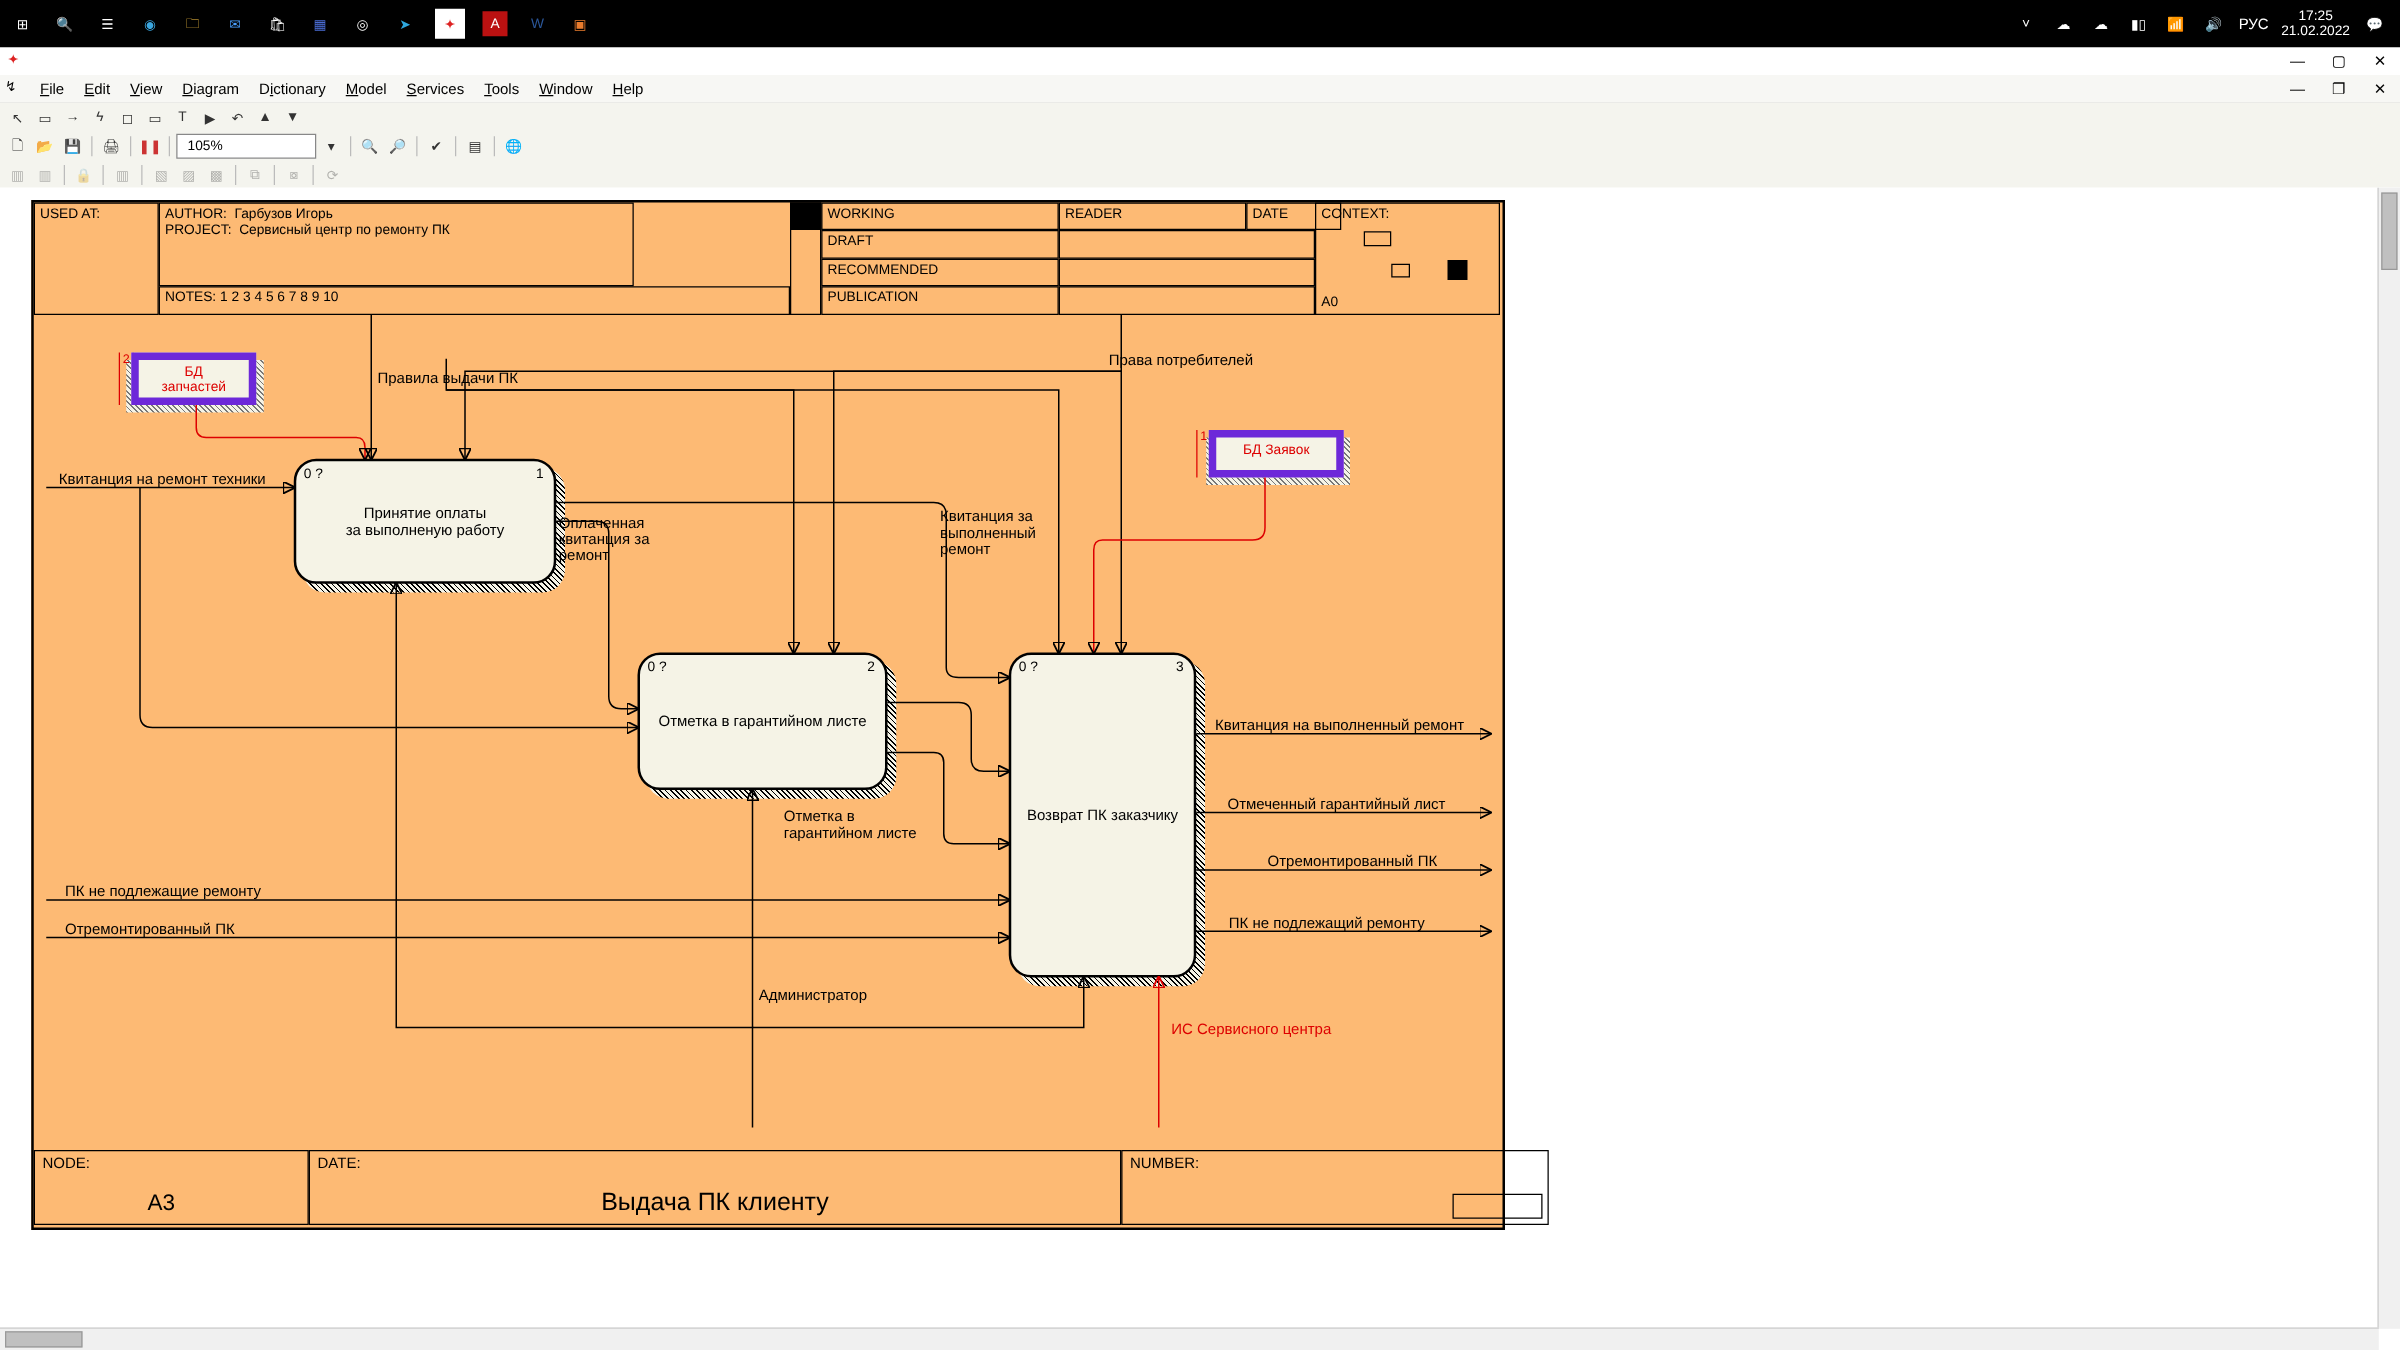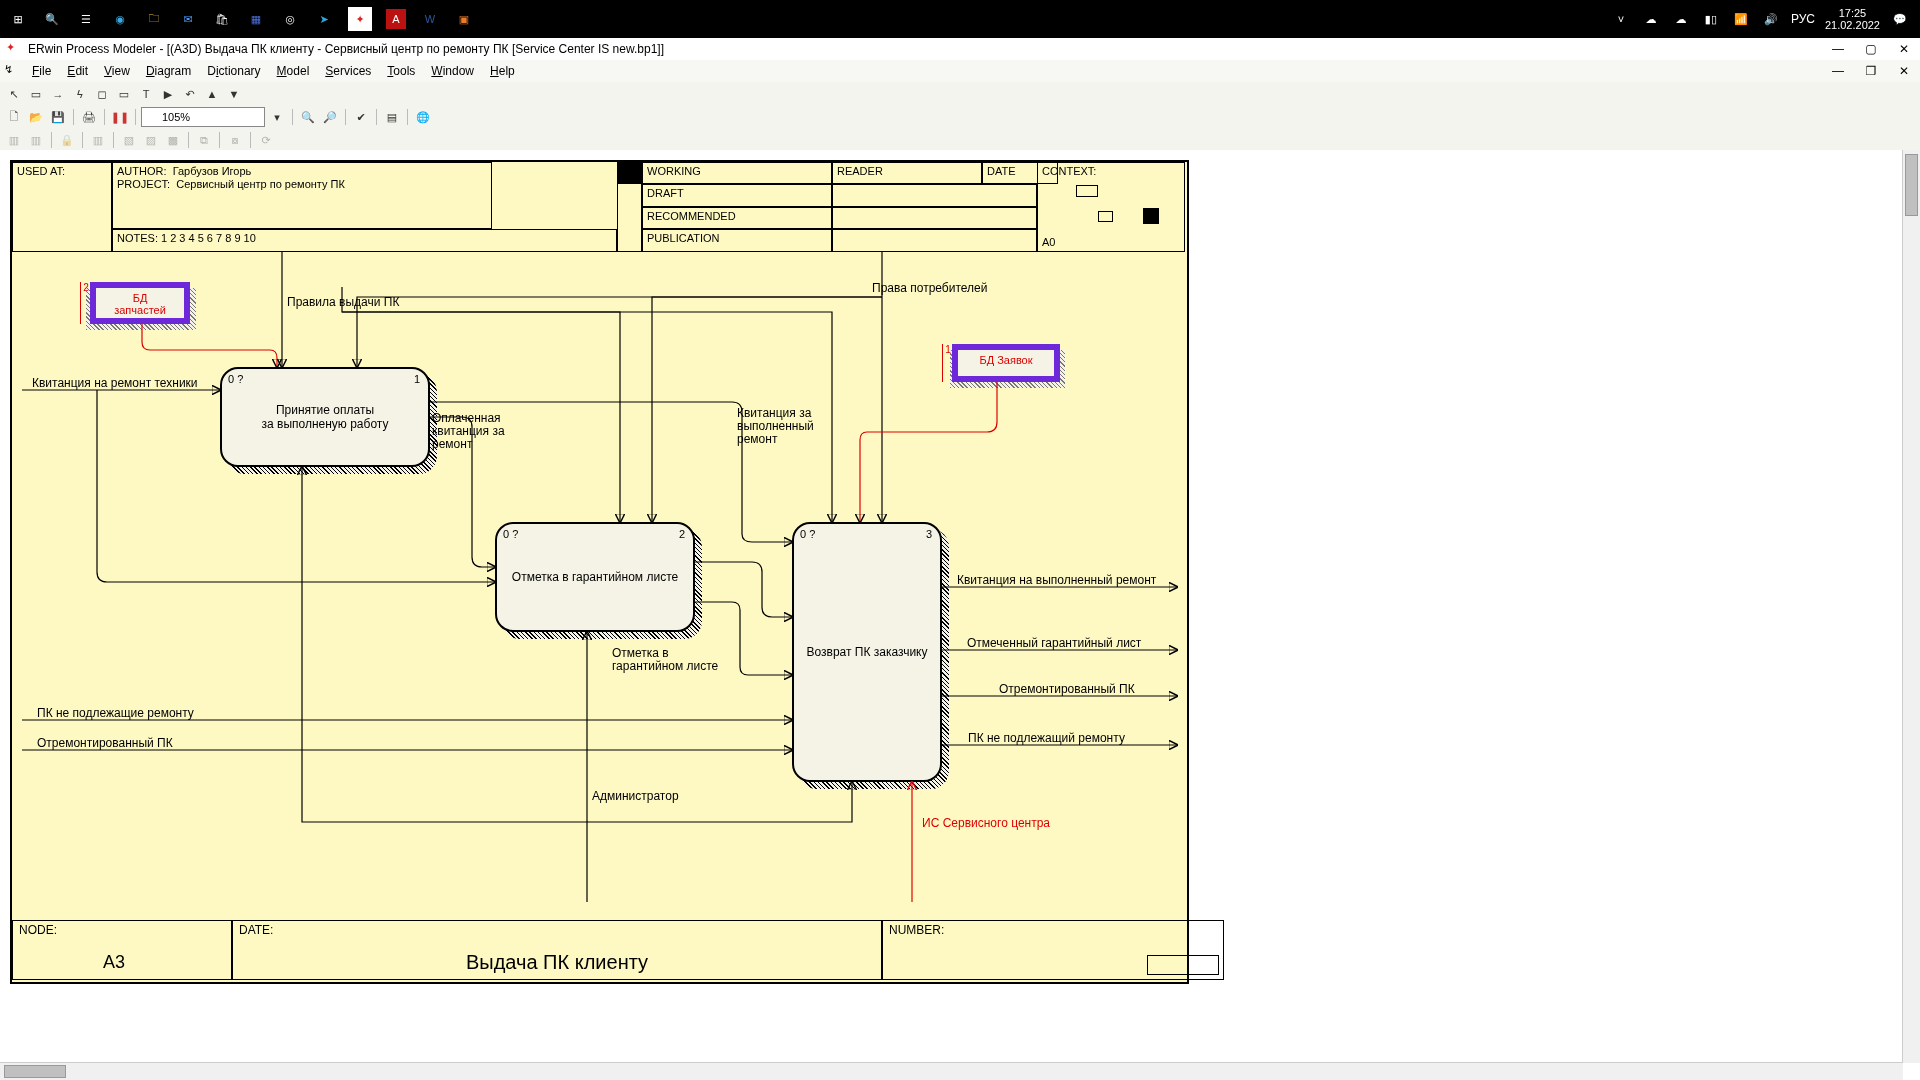--- a/index.html
+++ b/index.html
@@ -22,29 +22,29 @@
 .menu-item{padding:2px 8px;font-size:12px;cursor:default}
 .menu-item u{text-decoration:underline}
 .doc-controls{margin-left:auto;display:flex}
 
 .toolbar{position:absolute;left:0;right:0;background:#f4f4ee;border-bottom:1px solid #bbb;display:flex;align-items:center;padding:2px 4px;gap:2px}
 #tb1{top:82px;height:20px}
 #tb2{top:104px;height:22px}
 #tb3{top:128px;height:20px}
 .tool-btn{width:18px;height:18px;border:1px solid transparent;display:flex;align-items:center;justify-content:center;font-size:11px;color:#333;cursor:default}
 .tool-sep{width:1px;height:16px;background:#bbb;margin:0 3px}
-.zoom-input{width:100px;height:16px;border:1px solid #888;background:#fff;font-size:11px;padding-left:20px}
+.zoom-input{width:100px;height:16px;border:1px solid #888;background:#fff;font-size:11px;padding-left:8px}
 .disabled{opacity:.35}
 
 #canvas-wrap{position:absolute;left:0;top:150px;right:0;bottom:0;background:#fff;overflow:hidden}
 #scroll-v{position:absolute;right:0;top:0;width:17px;bottom:17px;background:#f0f0f0;border-left:1px solid #ccc}
 #scroll-h{position:absolute;left:0;bottom:0;height:17px;right:17px;background:#f0f0f0;border-top:1px solid #ccc}
 #scroll-v .thumb{position:absolute;left:2px;right:2px;top:4px;height:60px;background:#c0c0c0;border:1px solid #999}
 #scroll-h .thumb{position:absolute;top:2px;bottom:2px;left:4px;width:60px;background:#c0c0c0;border:1px solid #999}
-#diagram{position:absolute;left:10px;top:10px;width:1175px;height:820px;border:2px solid #000;background:#fef9c3;font-size:12px;color:#000}
+#diagram{position:absolute;left:25px;top:10px;width:1175px;height:820px;border:2px solid #000;background:#fdba74;font-size:12px;color:#000}
 
 .hdr{position:absolute;border:1px solid #000;box-sizing:border-box;padding:2px 4px;font-size:11px;line-height:13px}
 
 .act{position:absolute;background:#f5f3e6;border:2px solid #000;border-radius:18px;box-sizing:border-box;font-size:12px;display:flex;align-items:center;justify-content:center;text-align:center;padding:4px}
 .act-shadow{position:absolute;background:repeating-linear-gradient(45deg,#000 0,#000 1px,#f5f3e6 1px,#f5f3e6 3px);border-radius:18px}
 .ds{position:absolute;border:6px solid #6d28d9;color:#d00;font-size:11px;padding:4px;box-sizing:border-box;background:#f5f3e6;text-align:center}
 .ds-sh{position:absolute;background:repeating-linear-gradient(45deg,#777 0,#777 1px,#f5f3e6 1px,#f5f3e6 3px)}
 .ds-bar{position:absolute;width:10px;border-left:1px solid #d00;border-right:1px solid #d00;color:#d00;font-size:10px;text-align:center}
 .lbl{position:absolute;font-size:12px;line-height:13px;color:#000;white-space:pre}
 .lbl.red{color:#d00}
@@ -88,21 +88,20 @@
     <div class="tb-clock">
       <span>17:25</span>
       <span>21.02.2022</span>
     </div>
     <span class="tb-icon">💬</span>
   </div>
 </div>
 
 <div id="titlebar">
   <span class="app-icon" style="color:#d22">✦</span>
-  <span class="title-text">ERwin Process Modeler - [(A3D) Выдача ПК клиенту  - Сервисный центр по ремонту ПК  [Service Center IS new.bp1]]</span>
   <div class="win-controls">
     <div class="win-btn">—</div>
     <div class="win-btn">▢</div>
     <div class="win-btn">✕</div>
   </div>
 </div>
 
 <div id="menubar">
   <span class="m-icon">↯</span>
   <span class="menu-item"><u>F</u><span></span>ile</span>

